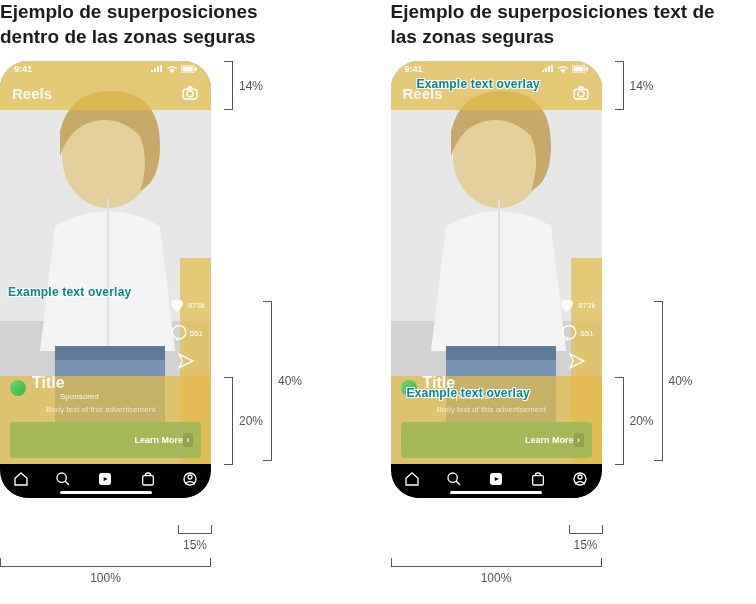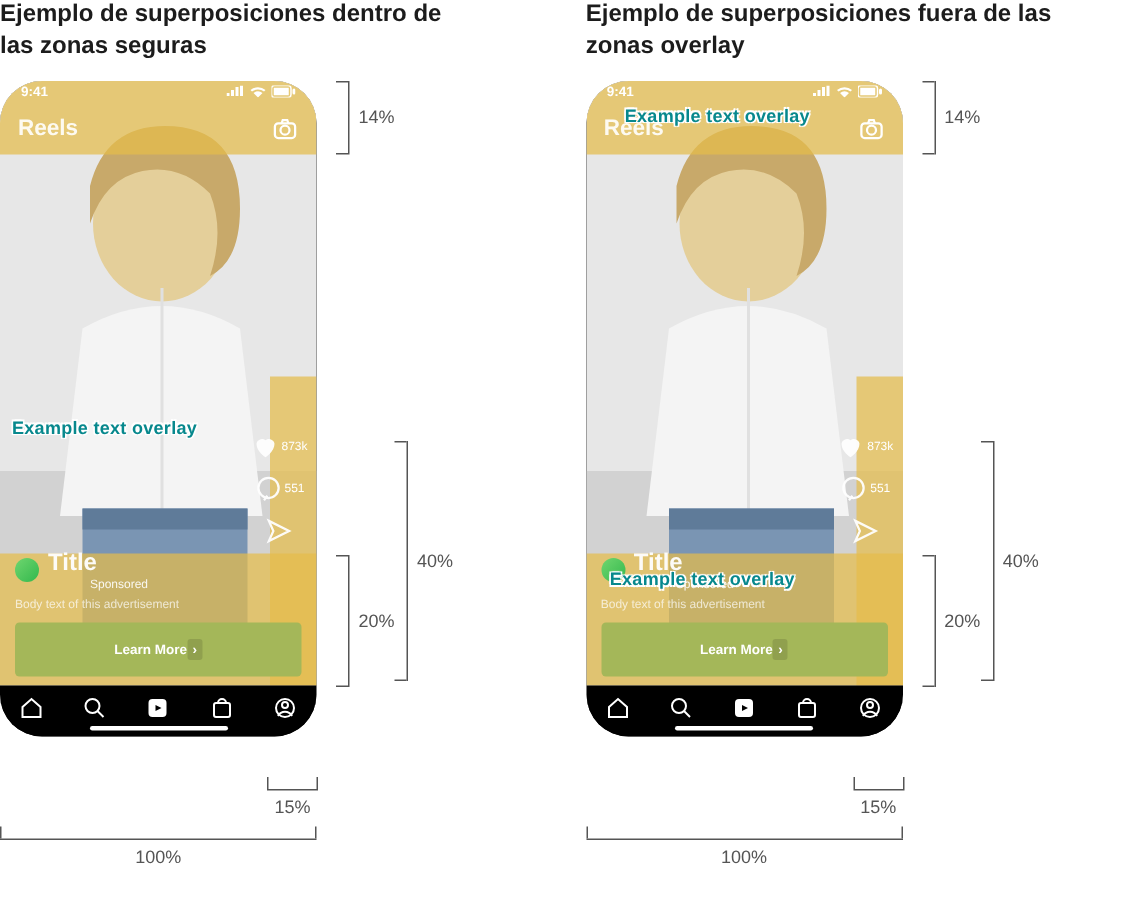--- a/index.html
+++ b/index.html
@@ -15,21 +15,21 @@
     font-family:-apple-system,BlinkMacSystemFont,"Segoe UI",Helvetica,Arial,sans-serif;
     color:#1c1c1c;
     padding:0 0 40px;
     width:756px;
   }
   .cols{display:flex;gap:0;}
   .col{width:378px;padding:0 0 0 0;position:relative;}
   .col.left .heading{margin-left:0;width:300px;}
   .col.right{margin-left:25px;}
   .heading{
-    font-size:16px;
+    font-size:19px;
     font-weight:600;
     line-height:1.3;
     margin-bottom:12px;
     max-width:340px;
   }
   .stage{position:relative;height:555px;}
 
   
   .phone{
     width:211px;
@@ -75,24 +75,24 @@
   .z-side.merge{bottom:34px;height:206px;}
 
   
   .card{
     position:absolute;left:10px;right:10px;bottom:40px;color:#fff;font-size:9px;z-index:6;
   }
   .card .row1{display:flex;align-items:center;gap:6px;margin-bottom:4px;}
   .avatar{width:16px;height:16px;border-radius:50%;background:linear-gradient(135deg,#6fd66f,#33b84d);}
   .card .tt{font-weight:600;font-size:16px;opacity:0.95;}
   .card .sp{font-size:8px;opacity:0.9;padding-left:28px;}
-  .card .body{opacity:0.7;font-size:8px;margin-bottom:8px;}
+  .card .body{opacity:0.7;font-size:8px;margin-bottom:8px;margin-left:36px;}
   .cta{
     background:var(--cta);border-radius:3px;height:36px;
-    display:flex;align-items:center;justify-content:center;
+    display:flex;align-items:center;justify-content:flex-end;
     padding:0 8px;font-size:9px;font-weight:600;color:#fff;
   }
   .cta .arr{width:10px;height:14px;display:flex;align-items:center;justify-content:center;background:rgba(0,0,0,0.12);border-radius:2px;font-size:9px;}
 
   
   .rail{
     position:absolute;right:6px;bottom:128px;display:flex;flex-direction:column;
     align-items:center;gap:10px;color:#fff;z-index:6;font-size:8px;
   }
   .rail .ic{display:flex;align-items:center;gap:2px;}
@@ -259,21 +259,21 @@
       <div class="meas-h" style="left:178px;top:465px;width:34px;">
         <div class="br"></div><span>15%</span>
       </div>
       <div class="meas-h" style="left:0;top:498px;width:211px;">
         <div class="br"></div><span>100%</span>
       </div>
     </div>
   </div>
 
   <div class="col right">
-    <div class="heading">Ejemplo de superposiciones fuera de las zonas overlay</div>
+    <div class="heading">Ejemplo de superposiciones text de las zonas seguras</div>
     <div class="stage">
       <div class="phone">
         <div class="photo">
           <svg viewBox="0 0 211 417" preserveAspectRatio="xMidYMid slice">
             <rect width="211" height="417" fill="#e7e7e7"></rect>
             <rect x="0" y="260" width="211" height="160" fill="#d2d2d2"></rect>
             <ellipse cx="108" cy="95" rx="46" ry="52" fill="#e4cf9a"></ellipse>
             <path d="M60 70 Q70 30 110 30 Q160 30 160 85 Q160 120 140 130 Q150 100 140 75 Q120 55 95 60 Q70 65 60 95 Z" fill="#c8a96a"></path>
             <path d="M55 165 Q108 135 160 165 L175 290 L40 290 Z" fill="#f4f4f4"></path>
             <path d="M108 138 L108 290" stroke="#e0e0e0" stroke-width="2"></path>

